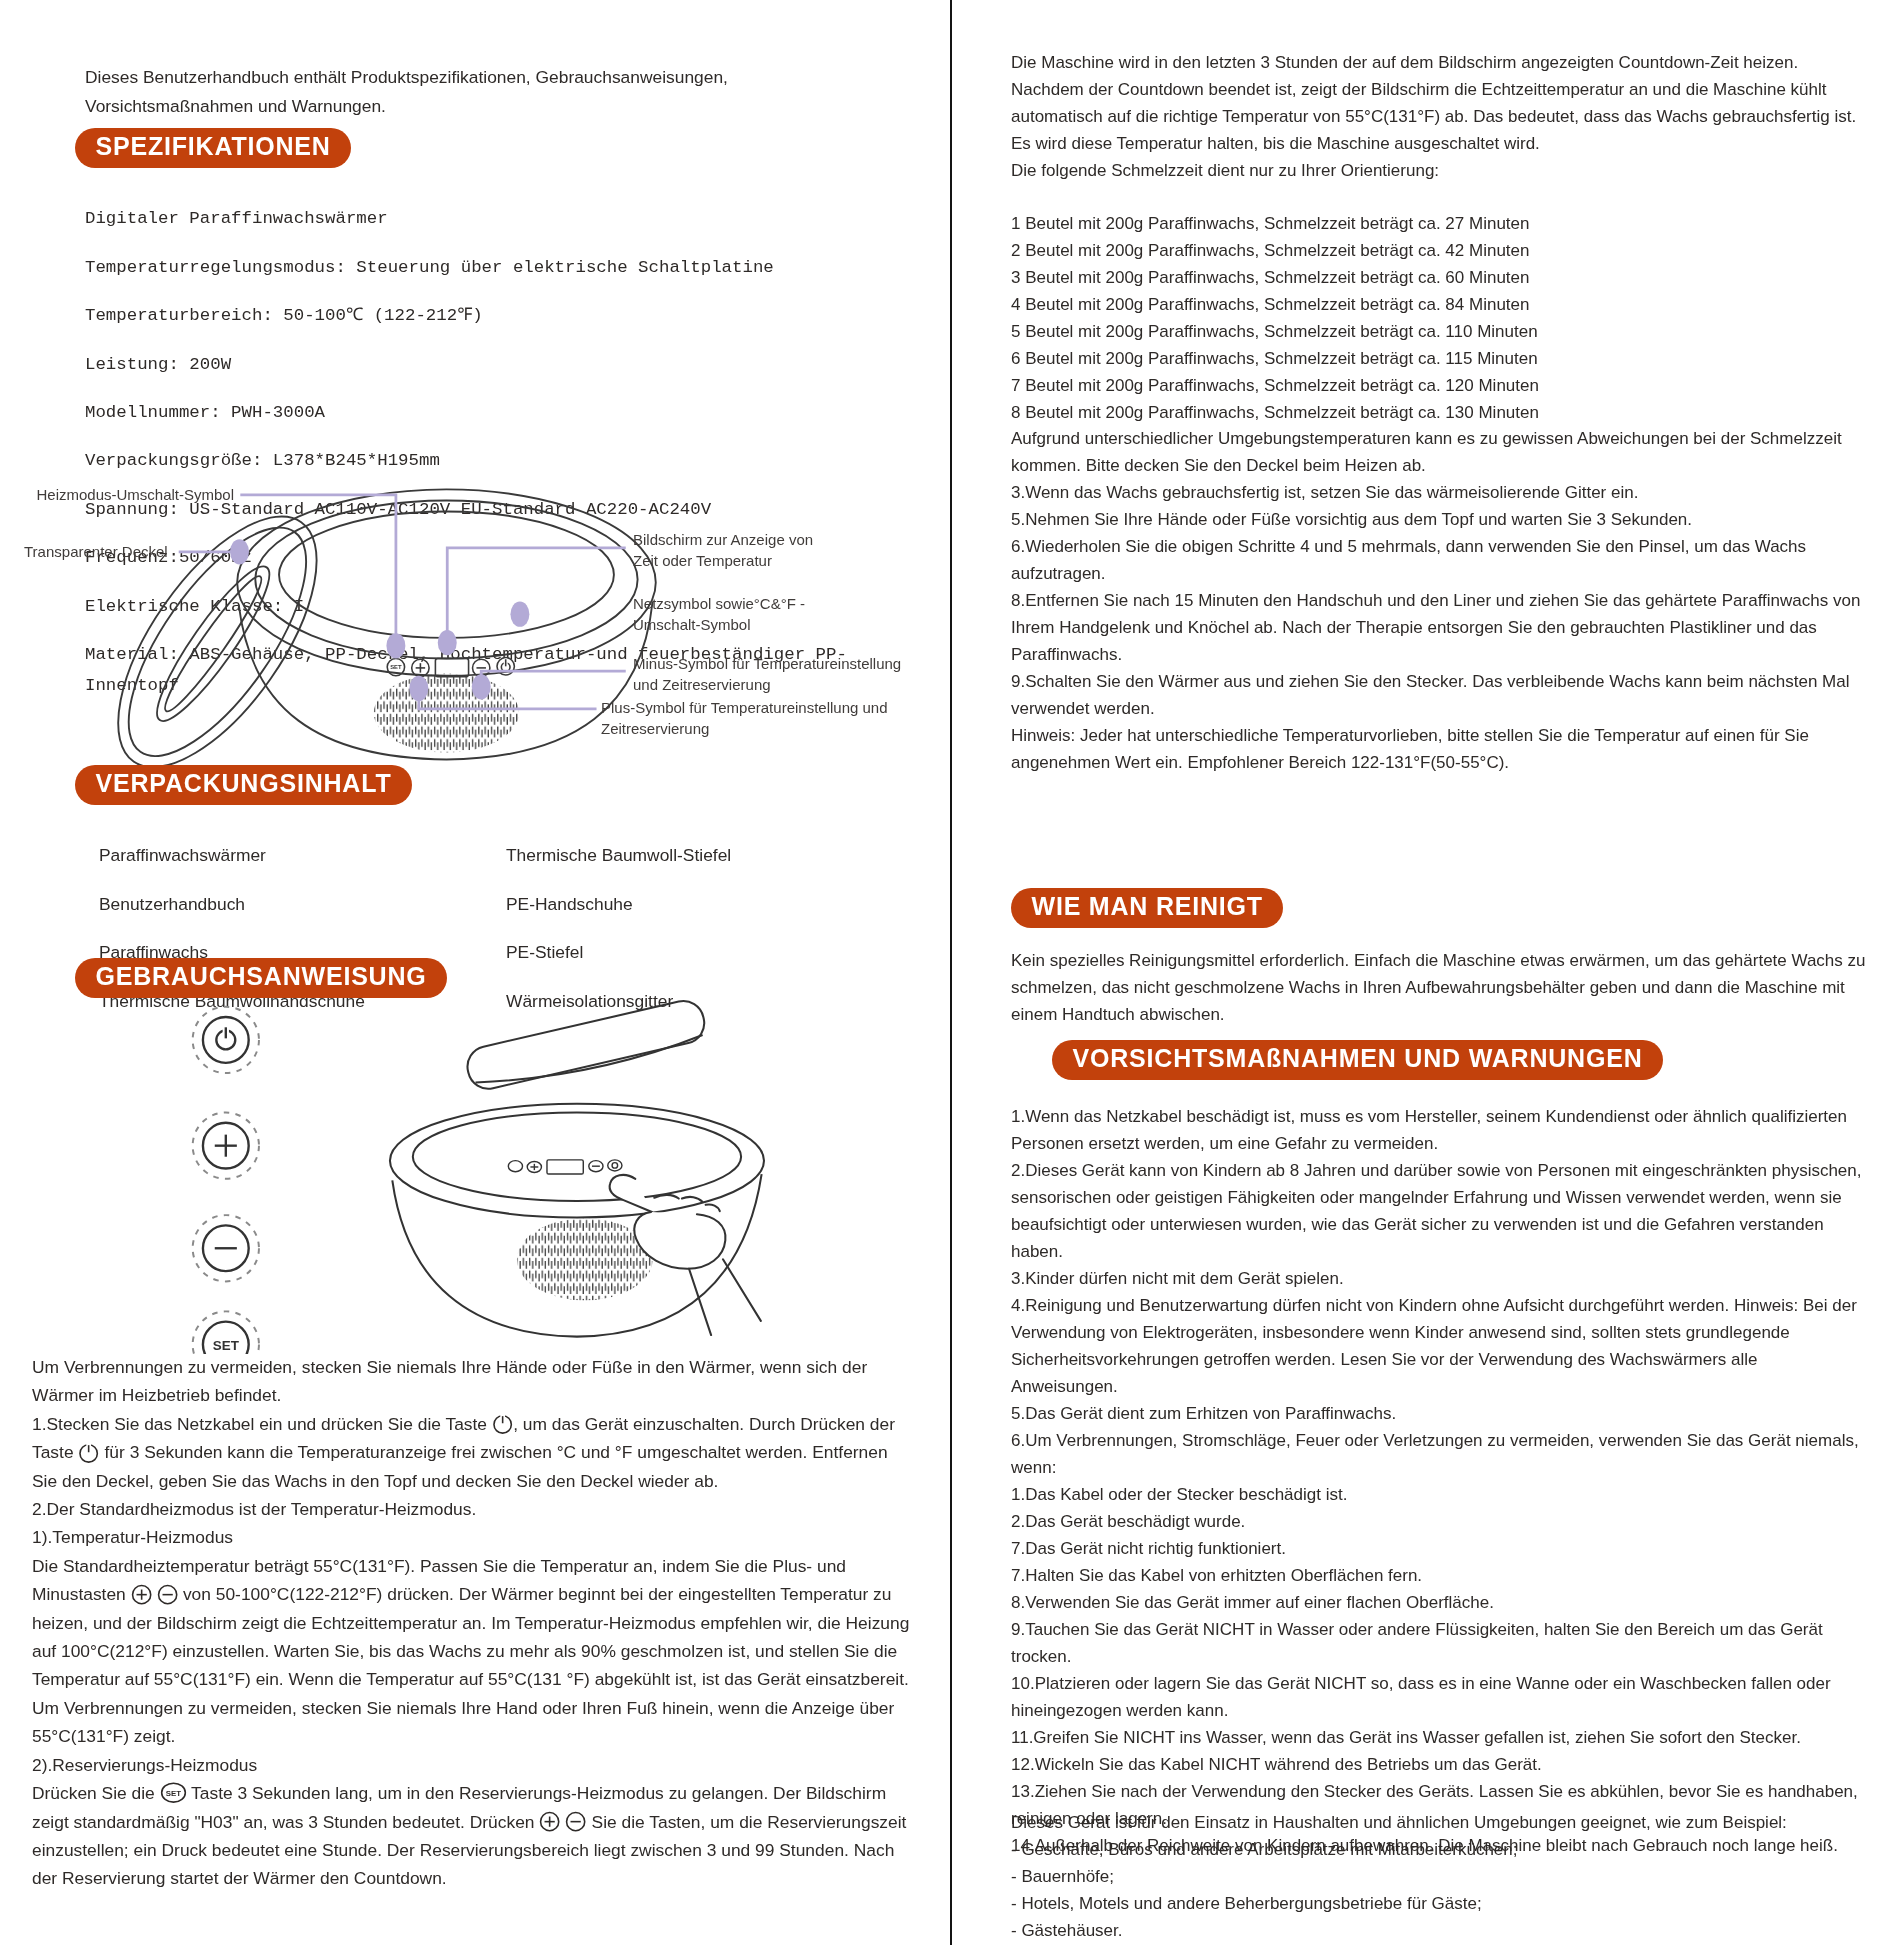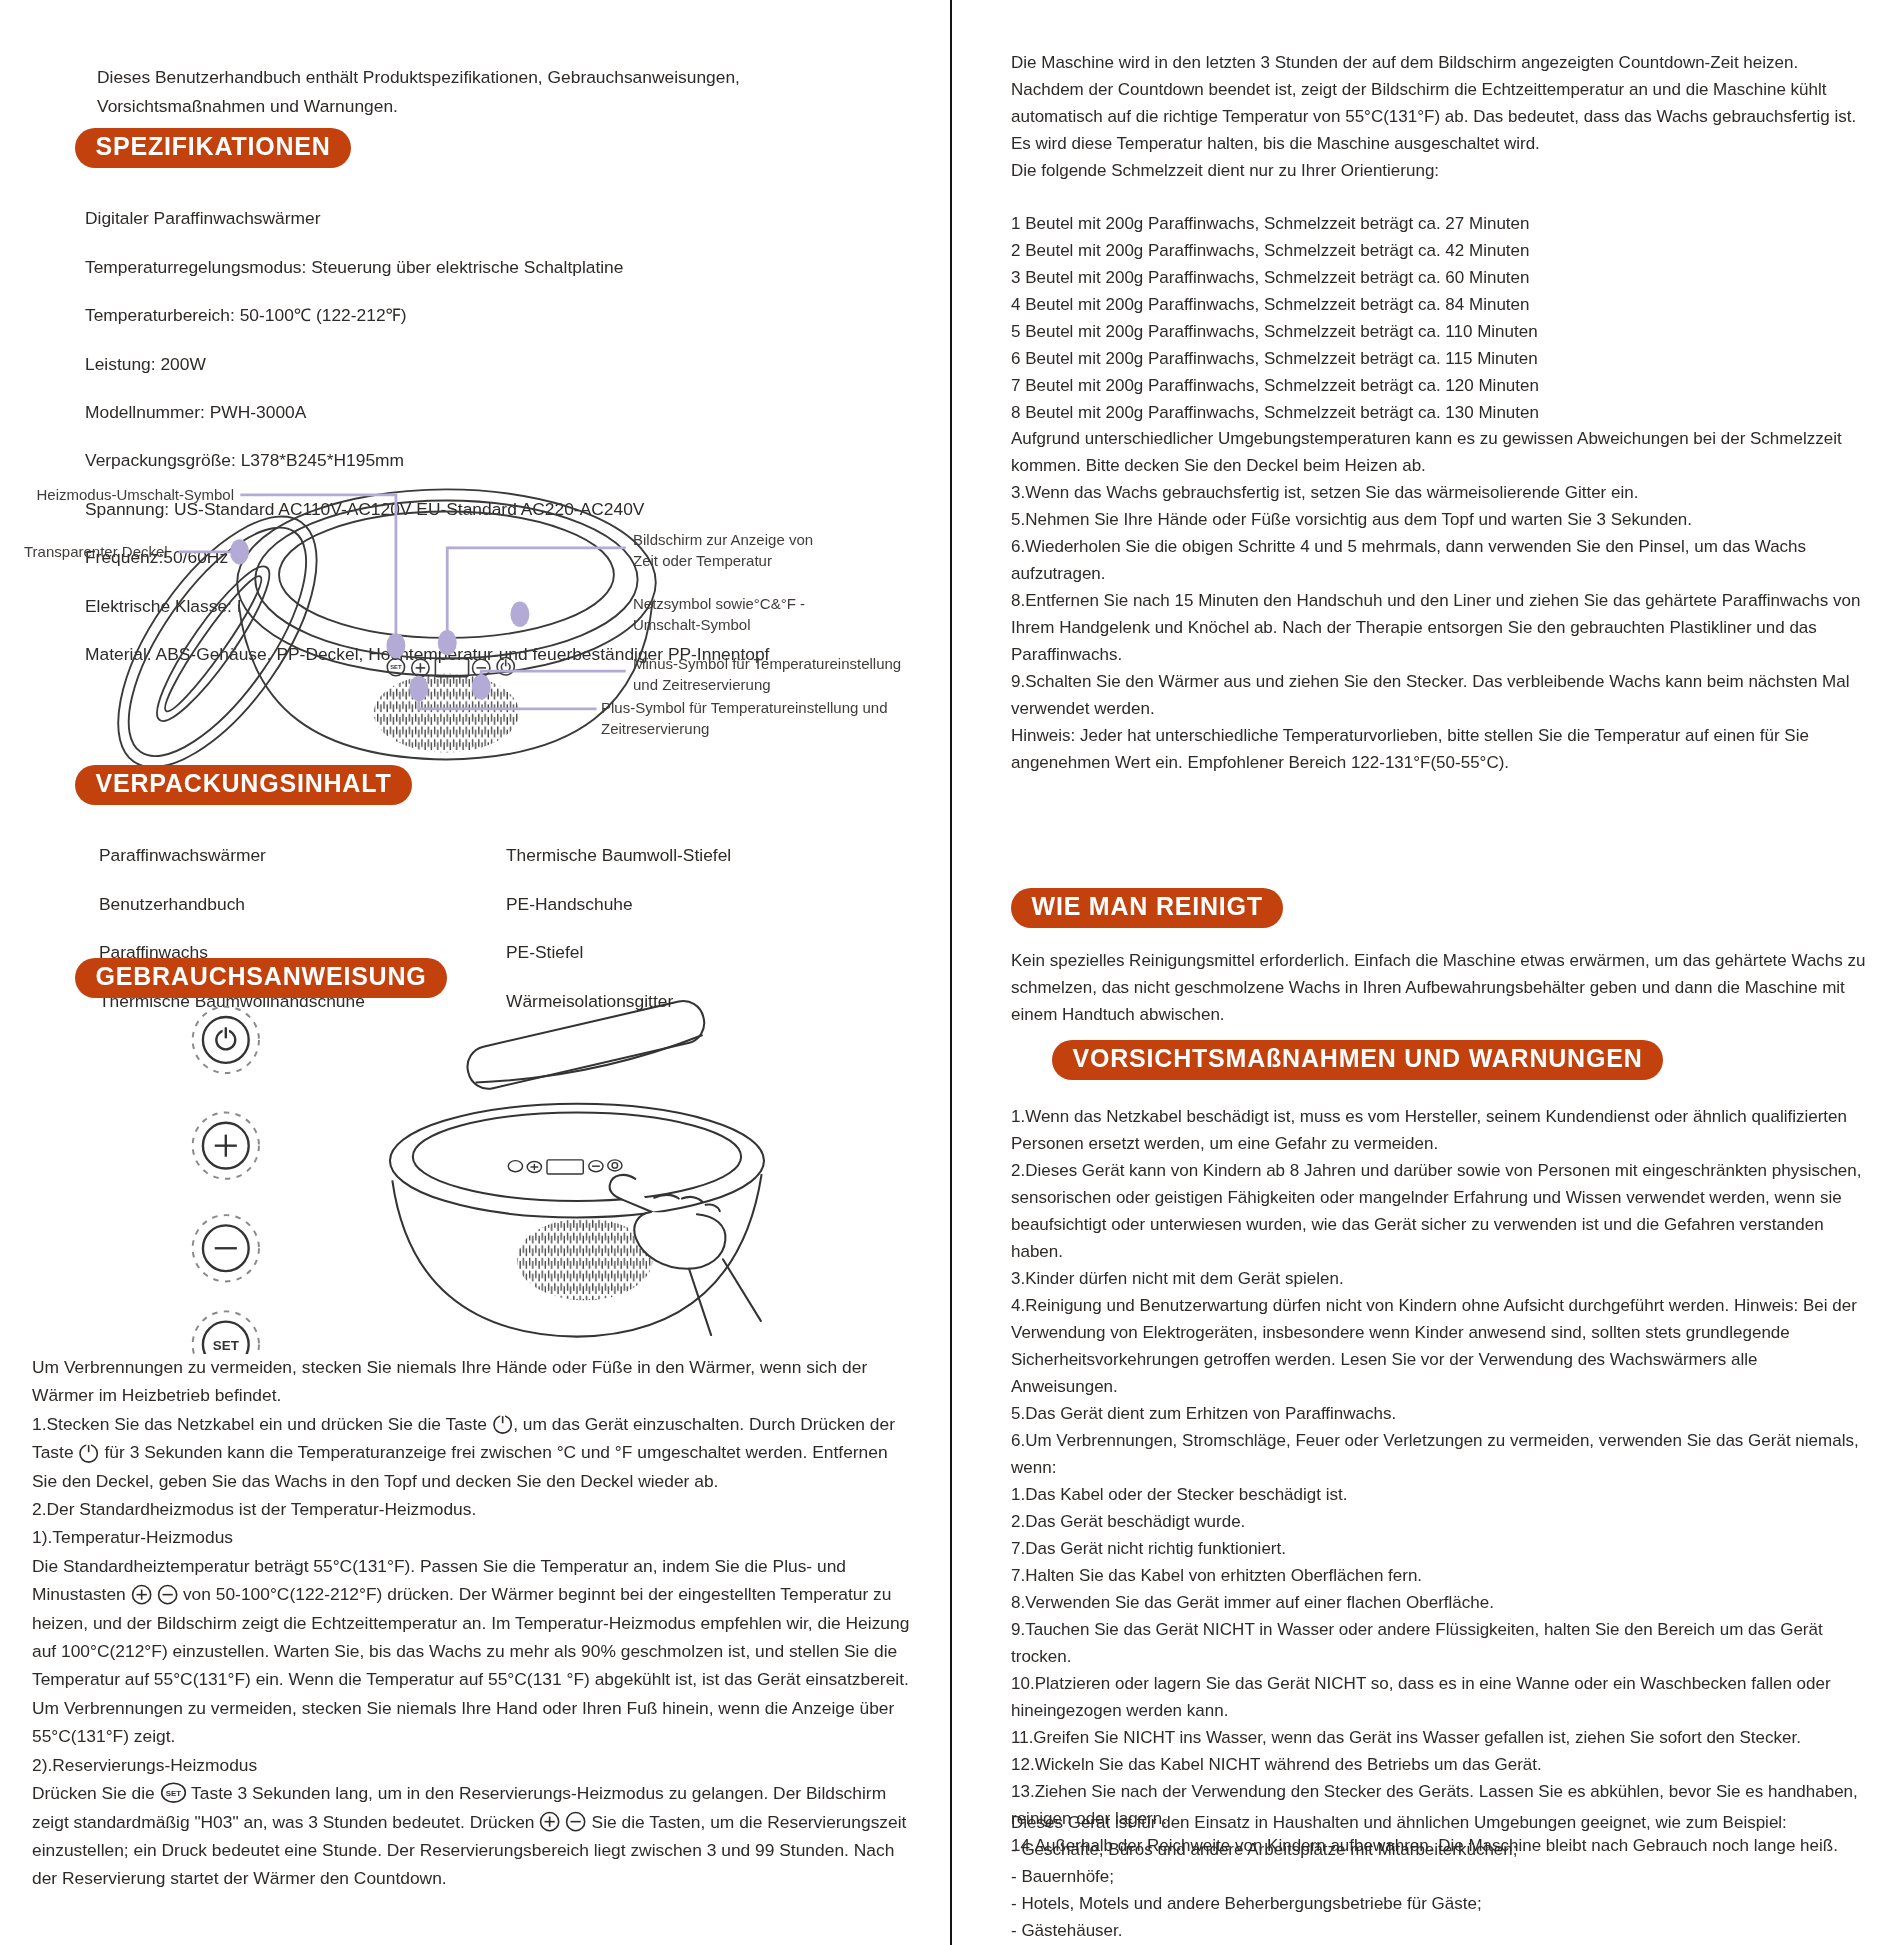--- a/index.html
+++ b/index.html
@@ -20,27 +20,27 @@
   .tok{display:inline-block;width:21.3px;height:21.3px;vertical-align:-4.7px;}
   .tok-set{width:27px;}
   svg text{font-family:"Liberation Sans",sans-serif;}
 </style>
 </head>
 <body>
 
 <div class="page">
   <div class="divider"></div>
 
-  <div class="abs intro" style="left:85px;top:63px;margin-left:12px;">Dieses Benutzerhandbuch enthält Produktspezifikationen, Gebrauchsanweisungen, Vorsichtsmaßnahmen und Warnungen.</div>
+  <div class="abs intro" style="left:85px;top:63px;">Dieses Benutzerhandbuch enthält Produktspezifikationen, Gebrauchsanweisungen, Vorsichtsmaßnahmen und Warnungen.</div>
 
   <div class="abs" style="left:75px;top:128px;">
     <span class="pill">SPEZIFIKATIONEN</span>
   </div>
 
-  <div class="abs specs" style="left:85px;top:186px;">
+  <div class="abs specs" style="left:85px;top:186px;font-family:Liberation Mono, monospace;">
       <p>Digitaler Paraffinwachswärmer</p>
       <p>Temperaturregelungsmodus: Steuerung über elektrische Schaltplatine</p>
       <p>Temperaturbereich: 50-100℃ (122-212℉)</p>
       <p>Leistung: 200W</p>
       <p>Modellnummer: PWH-3000A</p>
       <p>Verpackungsgröße: L378*B245*H195mm</p>
       <p>Spannung: US-Standard AC110V-AC120V   EU-Standard AC220-AC240V</p>
       <p>Frequenz:50/60Hz</p>
       <p>Elektrische Klasse: I</p>
       <p>Material: ABS-Gehäuse, PP-Deckel, Hochtemperatur-und feuerbeständiger PP-Innentopf</p>

